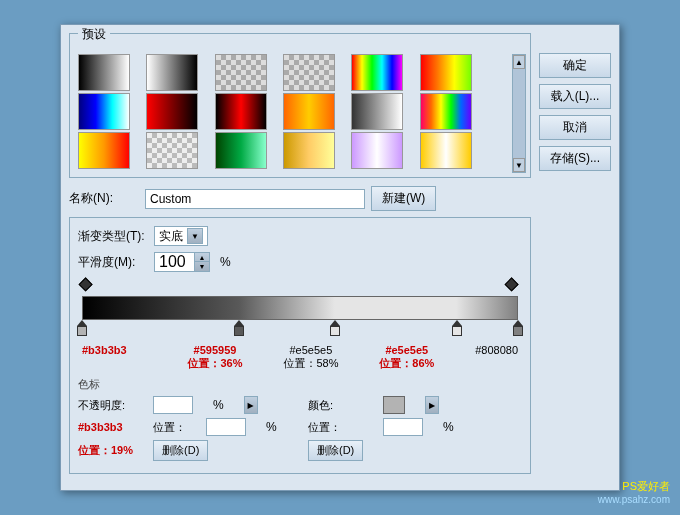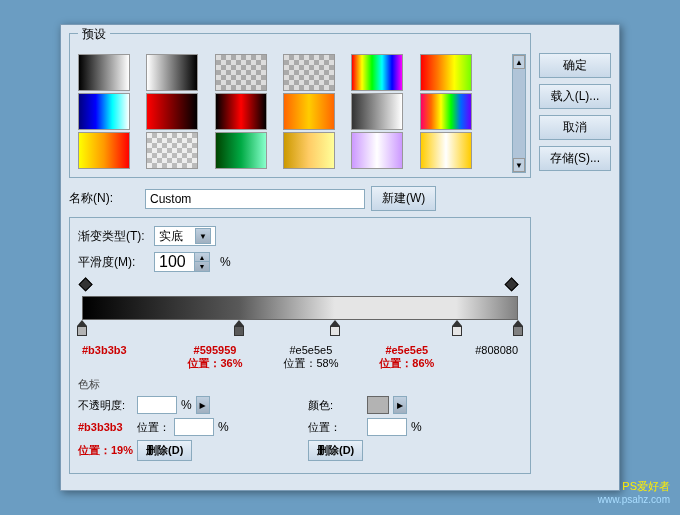--- a/index.html
+++ b/index.html
@@ -121,21 +121,21 @@
       height: 20px;
     }
     .select-control {
       border: 1px solid #8aaabe;
       background: white;
       padding: 2px 4px;
       font-size: 12px;
       height: 20px;
       display: flex;
       align-items: center;
-      gap: 12px;
+      gap: 4px;
       cursor: pointer;
     }
     .select-arrow {
       width: 16px;
       height: 16px;
       background: linear-gradient(to bottom, #c0d0e0, #a0b0c0);
       border: 1px solid #8aaabe;
       display: flex;
       align-items: center;
       justify-content: center;
@@ -199,21 +199,21 @@
     .gradient-editor-section {
       border: 1px solid #8aaabe;
       padding: 8px;
       margin-bottom: 8px;
       position: relative;
     }
     .bottom-row {
       display: flex;
       align-items: center;
       margin-bottom: 4px;
-      gap: 4px;
+      gap: 20px;
     }
     .bottom-label { font-size: 11px; min-width: 55px; }
     .small-input {
       border: 1px solid #8aaabe;
       background: white;
       width: 40px;
       height: 18px;
       font-size: 11px;
       padding: 1px 3px;
     }
@@ -234,21 +234,20 @@
       justify-content: center;
       font-size: 8px;
       cursor: pointer;
     }
     .delete-btn {
       background: linear-gradient(to bottom, #e8f0f8, #c8d8e8);
       border: 1px solid #8aaabe;
       padding: 2px 8px;
       font-size: 11px;
       cursor: pointer;
-      font-weight: bold;
     }
     .watermark {
       position: fixed;
       bottom: 10px;
       right: 10px;
       color: #ffcc00;
       font-size: 11px;
       text-align: right;
     }
     .presets-wrapper {

